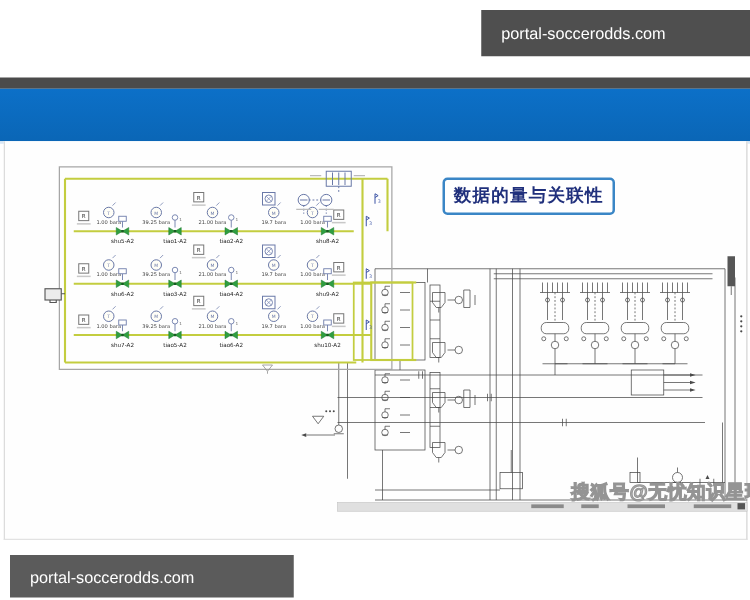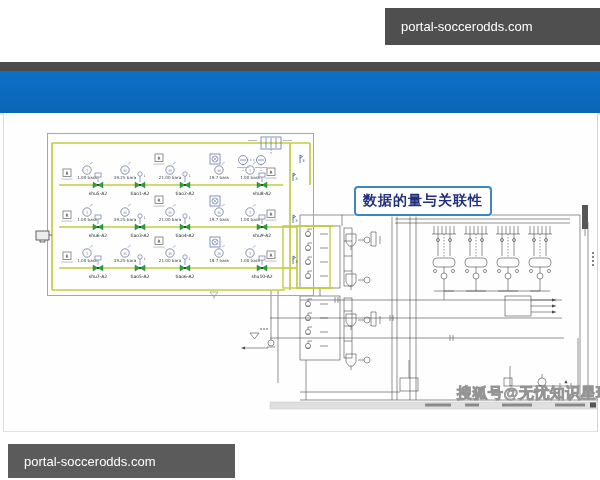--- a/index.html
+++ b/index.html
@@ -10,21 +10,21 @@
   .wm-top{left:385px;top:8px;width:203px;height:37px;background:#4f4f4f;}
   .wm-bottom{left:8px;top:444px;width:211px;height:34px;background:#5b5b5b;}
   .strip{position:absolute;left:0;top:62px;width:600px;height:9px;background:#4b4b4b;}
   .bluebar{position:absolute;left:0;top:71px;width:600px;height:42px;
            background:linear-gradient(#0c70c8,#0a66b6);border-bottom:2px solid #d9e8f6;}
   .slide{position:absolute;left:3px;top:113px;width:593px;height:318px;background:#fefefe;
          border-left:1px solid #dcdcdc;border-right:1px solid #d4d4d4;border-bottom:1px solid #e2e2e2;}
   .caption{position:absolute;background:#fff;border:2px solid #3a86c6;border-radius:4px;
            color:#20307c;font-weight:bold;display:flex;align-items:center;justify-content:center;
            letter-spacing:1px;box-shadow:0 0 0 1px rgba(255,255,255,.6);}
-  .cap-rel{left:354px;top:142px;width:134px;height:26px;font-size:14px;margin-top:44px;}
+  .cap-rel{left:354px;top:142px;width:134px;height:26px;font-size:14px;}
   .cap-avail{left:91px;top:343px;width:153px;height:30px;font-size:15px;}
   .sohu{position:absolute;left:457px;top:384px;font-size:15px;font-weight:bold;color:#c6c6c6;
         -webkit-text-stroke:0.9px #949494;letter-spacing:0.5px;white-space:nowrap;}
   svg.pid{position:absolute;}
   #leftpid{left:33px;top:131px;width:300px;height:168px;}
   #rightpid{left:240px;top:196px;width:358px;height:224px;}
 </style>
 </head>
 <body>
 

